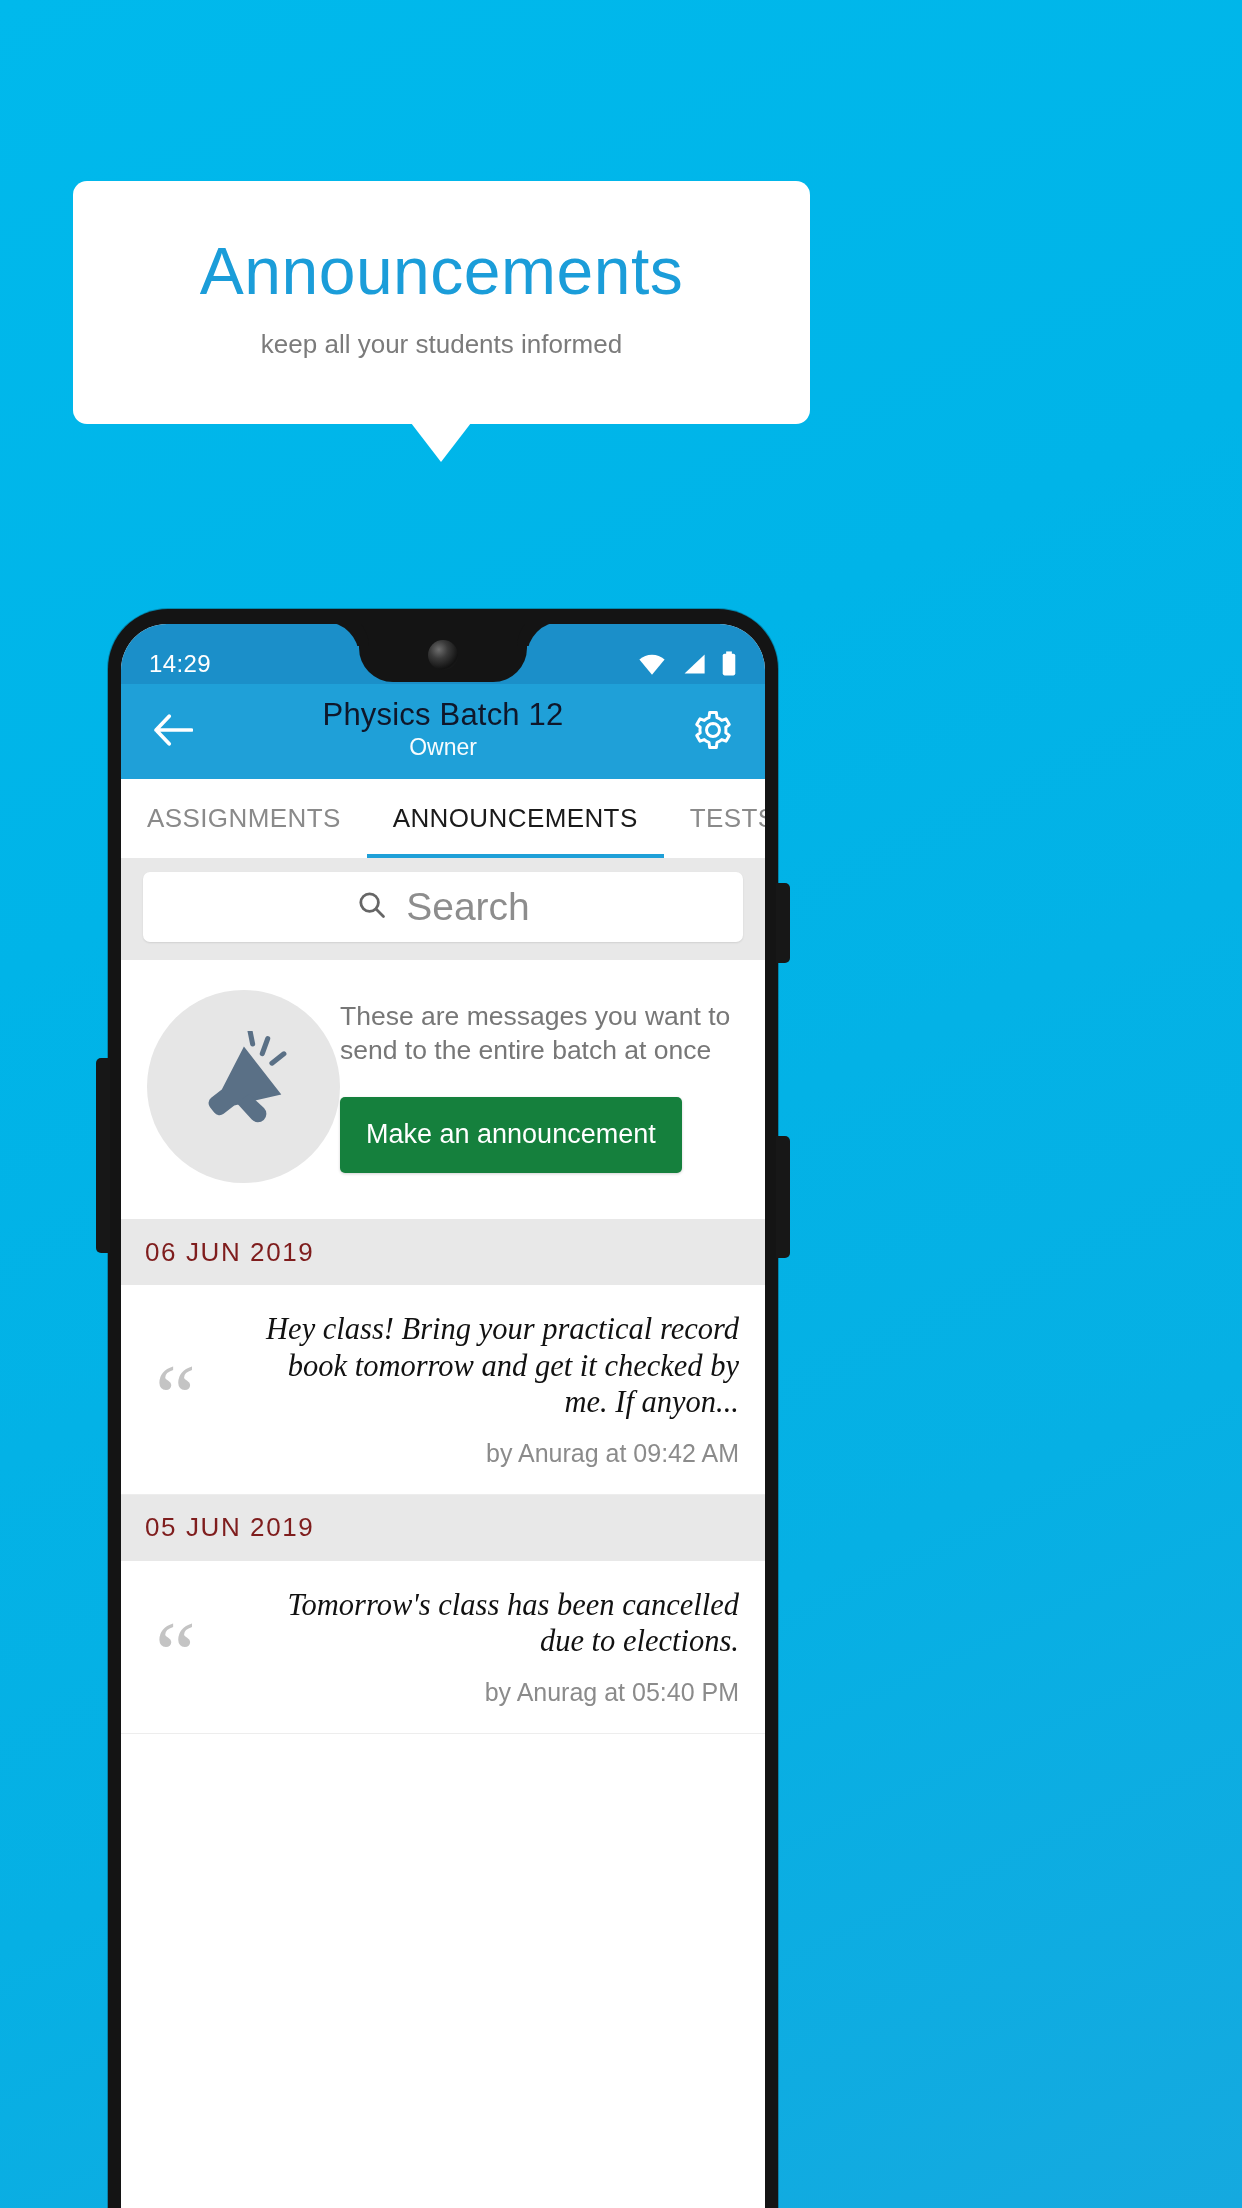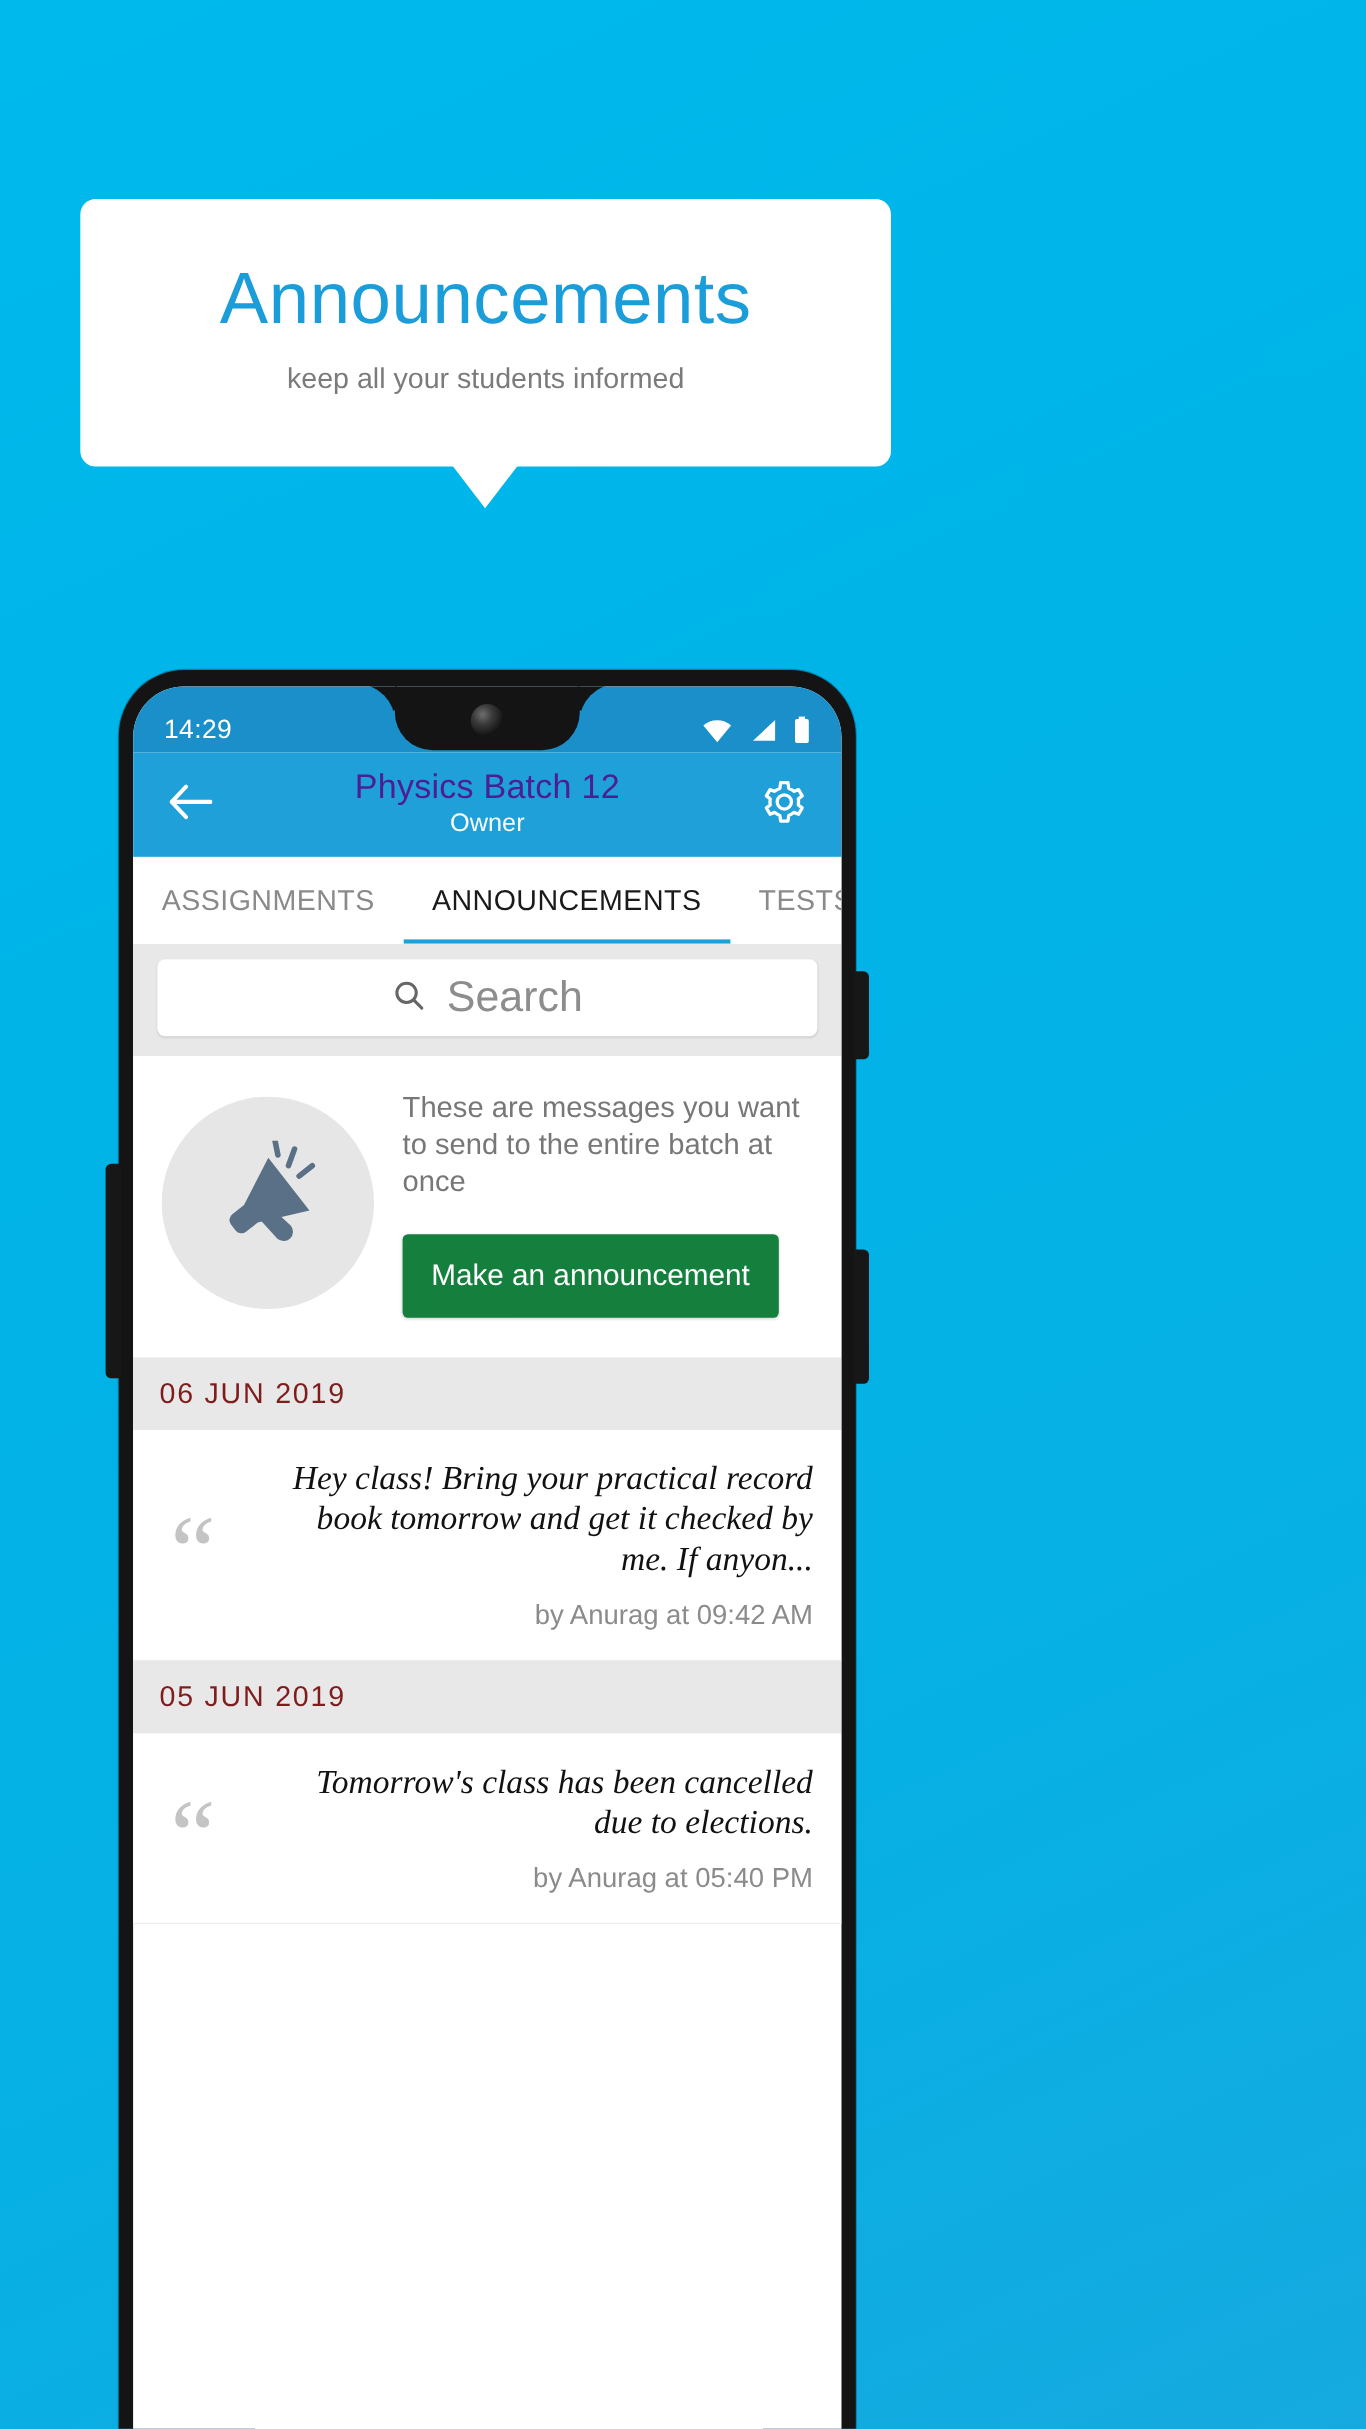--- a/index.html
+++ b/index.html
@@ -192,21 +192,21 @@
     align-items: center;
     padding: 0 26px;
     position: relative;
   }
   .appbar-center {
     flex: 1;
     text-align: center;
     margin-top: -2px;
   }
   .appbar-title {
-    color: #4c1d95;
+    color: #0f172a;
     font-size: 31px;
     font-weight: 500;
     line-height: 1.12;
     letter-spacing: 0.2px;
   }
   .appbar-subtitle {
     color: #ffffff;
     font-size: 23px;
     font-weight: 400;
     line-height: 1.3;
@@ -276,21 +276,20 @@
     font-size: 39px;
     color: #8d8d8d;
   }
 
   
   .promo {
     background: #ffffff;
     display: flex;
     align-items: center;
     padding: 30px 26px 36px 26px;
-    gap: 26px;
   }
   .promo-circle {
     width: 193px;
     height: 193px;
     border-radius: 50%;
     background: #e6e6e6;
     flex-shrink: 0;
     display: flex;
     align-items: center;
     justify-content: center;

